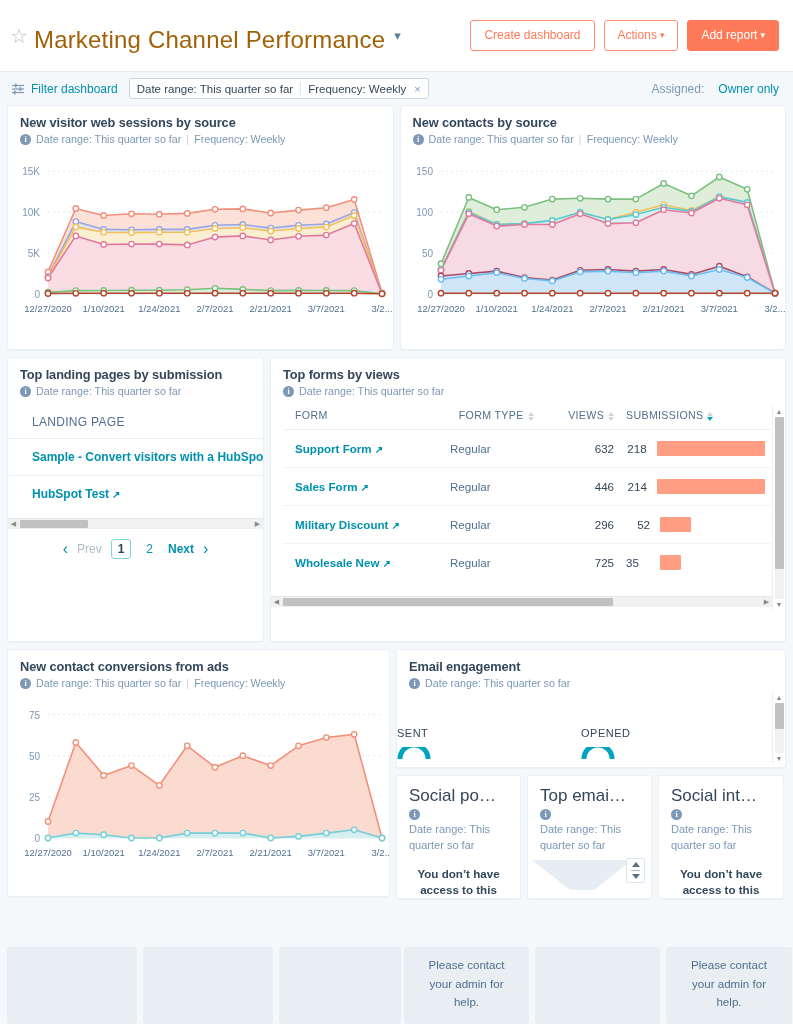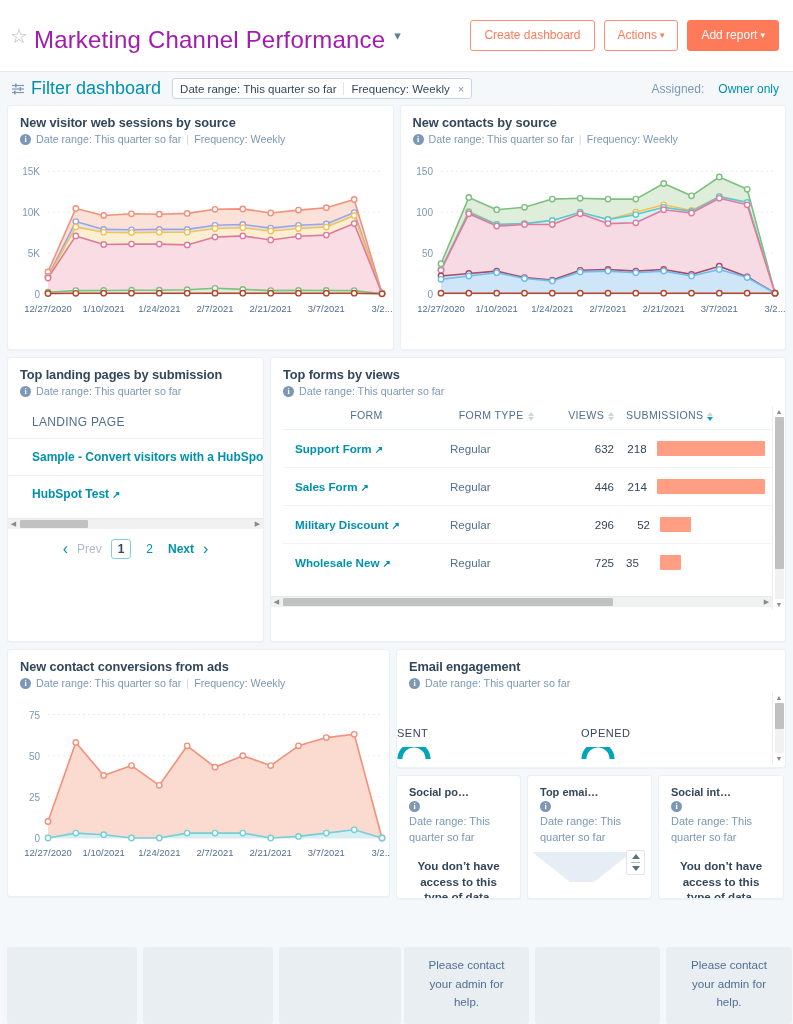--- a/index.html
+++ b/index.html
@@ -17,21 +17,21 @@
 
   
   .topbar {
     height: 72px; background:#fff;
     display:flex; align-items:center;
     padding: 0 14px 0 10px;
     border-bottom:1px solid #e5eaef;
   }
   .star-icon { color:#b0bcc6; font-size:20px; margin-right:6px; line-height:1; }
   .dash-title {
-    font-size:24px; color:#a21caf; font-weight:400; white-space:nowrap;
+    font-size:24px; color:#a16207; font-weight:400; white-space:nowrap;
     letter-spacing:.2px;
     margin-top:8px;
   }
   .title-caret { color:#5d7f93; font-size:13px; margin-left:9px; }
   .topbar-spacer { flex:1; }
   .btn {
     border-radius:3px; font-size:12px; cursor:pointer;
     padding:8px 13px; white-space:nowrap; line-height:1.1;
     font-family:"Liberation Sans", sans-serif;
   }
@@ -39,21 +39,21 @@
   .btn-solid   { background:#ff7a59; border:1px solid #ff7a59; color:#fff; }
   .btn + .btn { margin-left:9px; }
   .caret-s { font-size:9px; margin-left:3px; display:inline-block; vertical-align:middle;}
 
   
   .filterbar {
     height:33px; display:flex; align-items:center;
     padding:0 14px 0 11px; background:#f5f8fa;
   }
   .filter-ico { width:14px;height:14px;margin-right:6px;color:#7c98b6; display:flex; align-items:center;}
-  .filter-link { color:#0091ae; font-size:18px; cursor:pointer; }
+  .filter-link { color:#0091ae; font-size:12px; cursor:pointer; }
   .filter-chip {
     margin-left:11px; border:1px solid #cbd6e2; background:#fff;
     border-radius:3px; height:21px; display:flex; align-items:center;
     padding:0 7px; font-size:11.5px; color:#33475b;
   }
   .chip-sep { width:1px;height:13px;background:#dfe3eb;margin:0 7px; }
   .chip-x { margin-left:8px; color:#7c98b6; font-size:11px; cursor:pointer; }
   .assigned-wrap { margin-left:auto; display:flex; align-items:center; font-size:12px; }
   .assigned-lbl { color:#7c98b6; }
   .assigned-val { color:#0091ae; margin-left:14px; cursor:pointer; }
@@ -118,21 +118,21 @@
   }
   .th-sort { display:inline-flex; flex-direction:column; gap:1px; margin-left:4px; vertical-align:middle;}
   .tri-up   { width:0;height:0;border-left:3.5px solid transparent;border-right:3.5px solid transparent;border-bottom:4px solid #cbd6e2;}
   .tri-down { width:0;height:0;border-left:3.5px solid transparent;border-right:3.5px solid transparent;border-top:4px solid #cbd6e2;}
   .tri-down.on { border-top-color:#00a4bd; }
   .frm-link { color:#0091ae; font-weight:bold; }
   .num { text-align:right; color:#33475b; }
   .bar { height:15px; background:#ff9e83; border-radius:1px; }
 
   
-  .mini-title { font-size:11px; font-weight:bold; color:#33475b; padding:10px 12px 0; }
+  .mini-title { font-size:17px; font-weight:normal; color:#33475b; padding:10px 12px 0; }
   .mini-sub { font-size:11px; color:#7c98b6; padding:2px 12px 0; line-height:1.45;}
   .noaccess {
     text-align:center; font-size:11.6px; font-weight:bold; color:#33475b;
     padding:12px 14px 0; line-height:1.35;
   }
   .noaccess-sub { text-align:center; font-size:11.6px; color:#516f90; padding:9px 16px 0; line-height:1.6;}
 
   
   .vscroll {
     position:absolute; right:0; top:0; bottom:0; width:13px;
@@ -491,21 +491,21 @@
       <div style="padding:4px 14px 0 12px;">
         <table class="tbl">
           <colgroup>
               <col style="width:160px">
               <col style="width:95px">
               <col style="width:80px">
               <col style="width:150px">
             </colgroup>
           <thead>
               <tr>
-            <th style="text-align:center;padding-left:12px;">FORM</th>
+            <th style="text-align:left;padding-left:12px;">FORM</th>
             <th style="text-align:right;"><span>FORM TYPE</span><span class="th-sort">
                     <span class="tri-up"></span>
                     <span class="tri-down"></span>
                   </span></th>
             <th style="text-align:right;"><span>VIEWS</span><span class="th-sort">
                     <span class="tri-up"></span>
                     <span class="tri-down"></span>
                   </span></th>
             <th style="text-align:left;"><span>SUBMISSIONS</span><span class="th-sort">
                     <span class="tri-up"></span>

